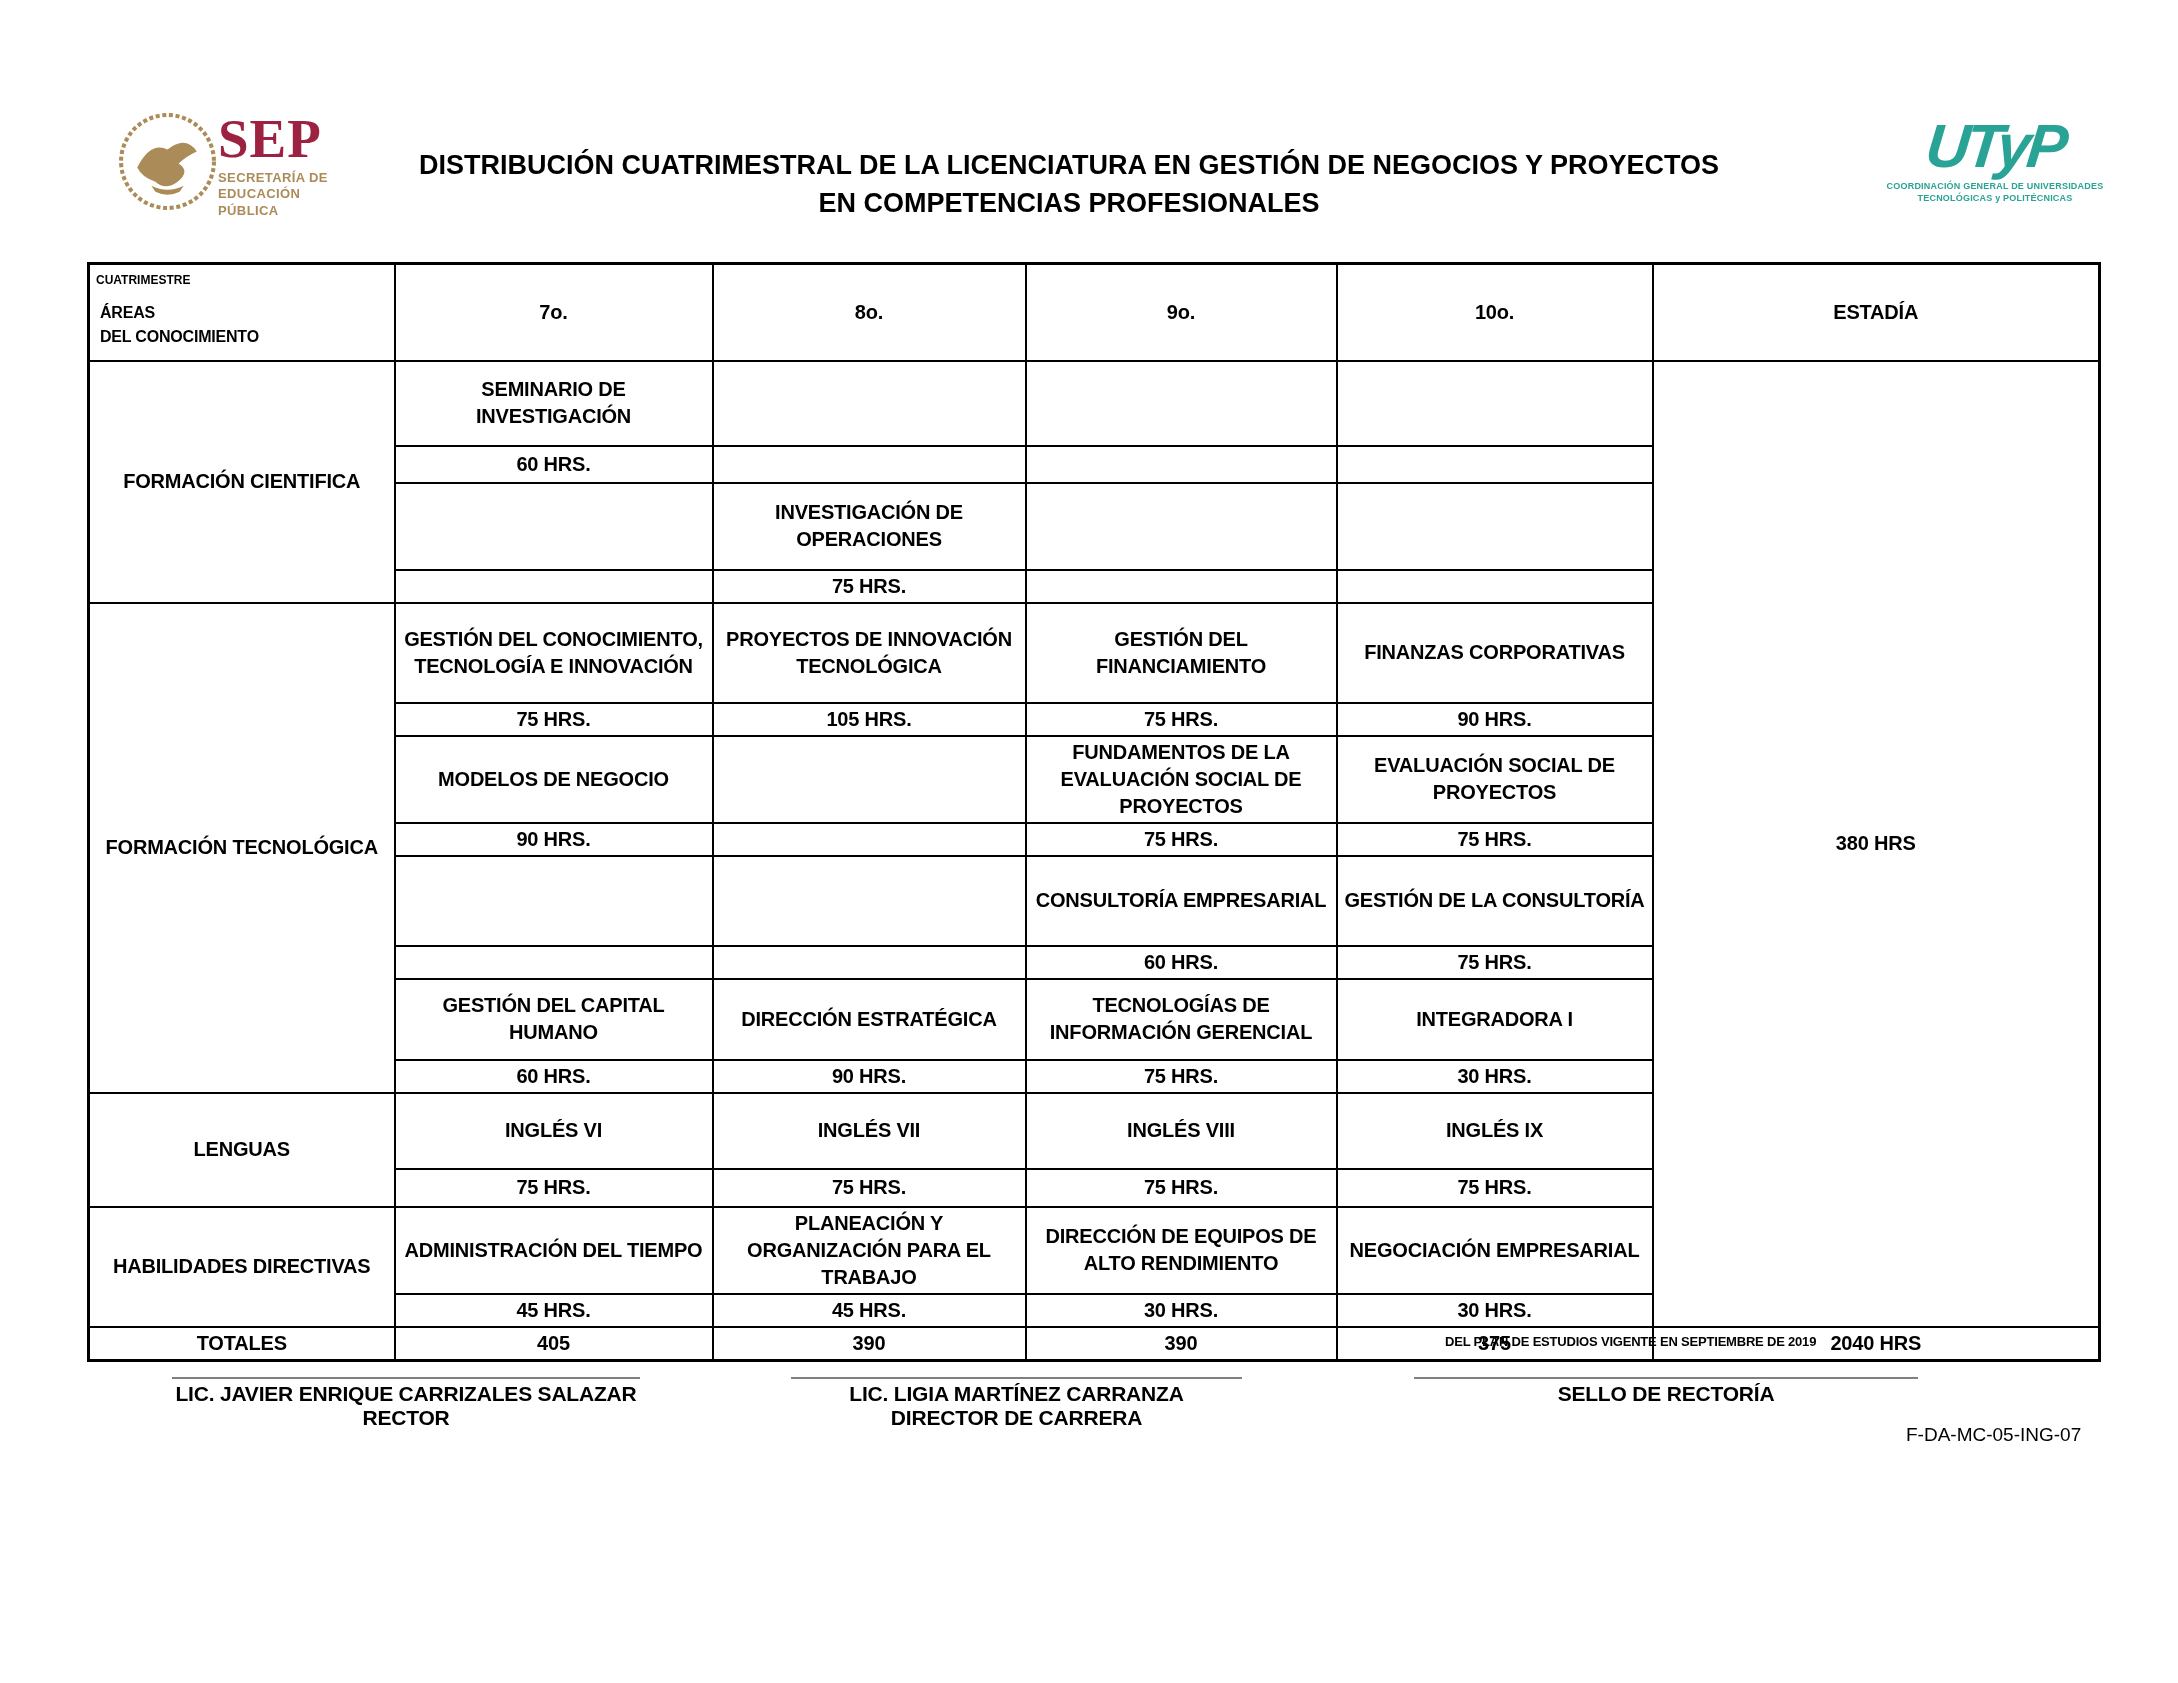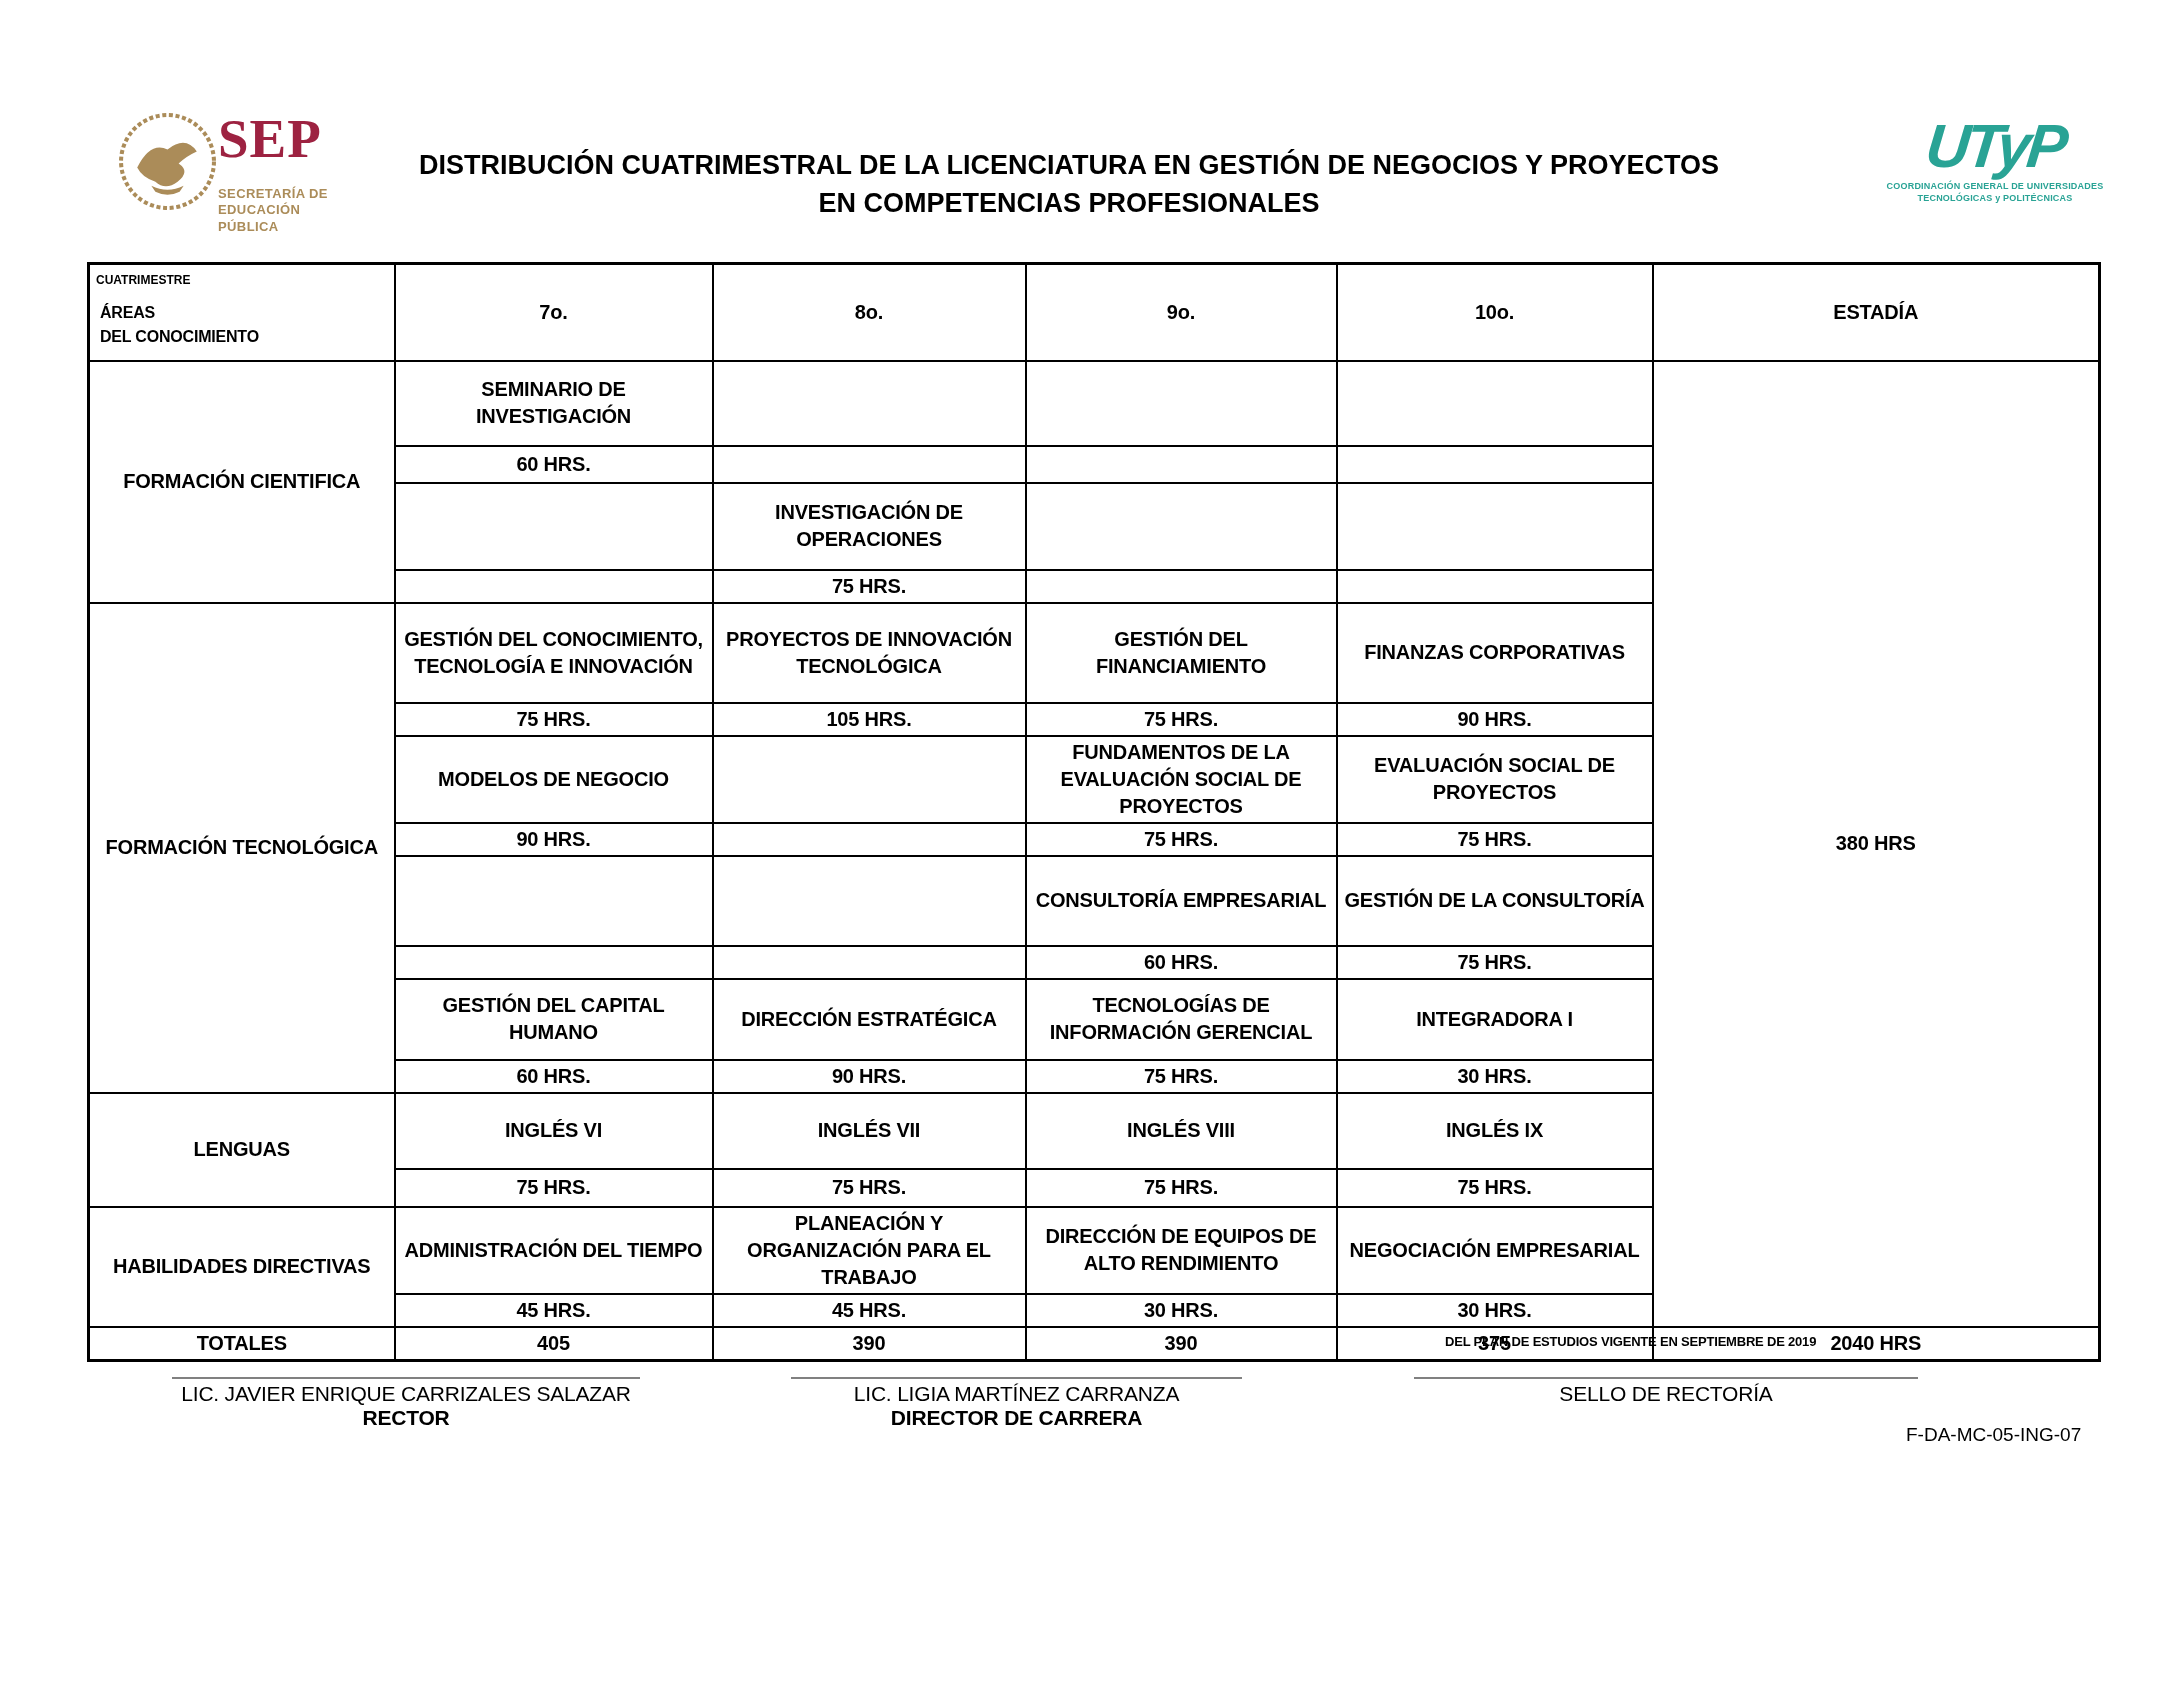--- a/index.html
+++ b/index.html
@@ -15,21 +15,21 @@
   
   #sep-logo { position:absolute; left:117px; top:111px; display:flex; gap:0; }
   #sep-emblem { width:101px; height:101px; }
   #sep-text-col { padding-top:2px; }
   #sep-acronym {
     font-family:"Liberation Serif","DejaVu Serif",serif;
     font-weight:bold; font-size:55px; line-height:51px;
     color:#9d2241; letter-spacing:1px;
   }
   #sep-subtitle {
-    margin-top:22px; width:117px;
+    margin-top:6px; width:117px;
     font-size:13px; font-weight:bold; line-height:1.25;
     color:#ab8c59; letter-spacing:0.4px;
   }
   #doc-title {
     position:absolute; left:396px; top:147px; width:1346px;
     text-align:center; font-weight:bold; font-size:27px; line-height:1.4;
   }
   #utp-logo { position:absolute; left:1886px; top:117px; width:218px; text-align:center; }
   #utp-acronym {
     font-weight:900; font-style:italic; font-size:61px; line-height:59px;
@@ -77,21 +77,21 @@
 
   
   #footnote {
     position:absolute; left:1445px; top:1334px; width:525px;
     text-align:left; font-weight:bold; font-size:13px; letter-spacing:-0.2px;
   }
   .signature { position:absolute; top:1377px; border-top:2px solid #808080; text-align:center; }
   #signature-rector  { left:172px;  width:468px; }
   #signature-director{ left:791px;  width:451px; }
   #signature-sello   { left:1414px; width:504px; }
-  .sig-name { margin-top:3px; font-weight:normal; font-size:21px; letter-spacing:-0.2px;text-align:center; }
+  .sig-name { margin-top:3px; font-weight:bold; font-size:21px; letter-spacing:-0.2px;text-align:center; }
   .sig-role { font-weight:bold; font-size:21px; letter-spacing:-0.2px; }
   #form-code { position:absolute; left:1906px; top:1424px; width:198px; font-size:19px; }
 </style>
 </head>
 <body>
 
 <div id="page">
 
   <div id="sep-logo">
     <svg id="sep-emblem" viewBox="0 0 100 100">

